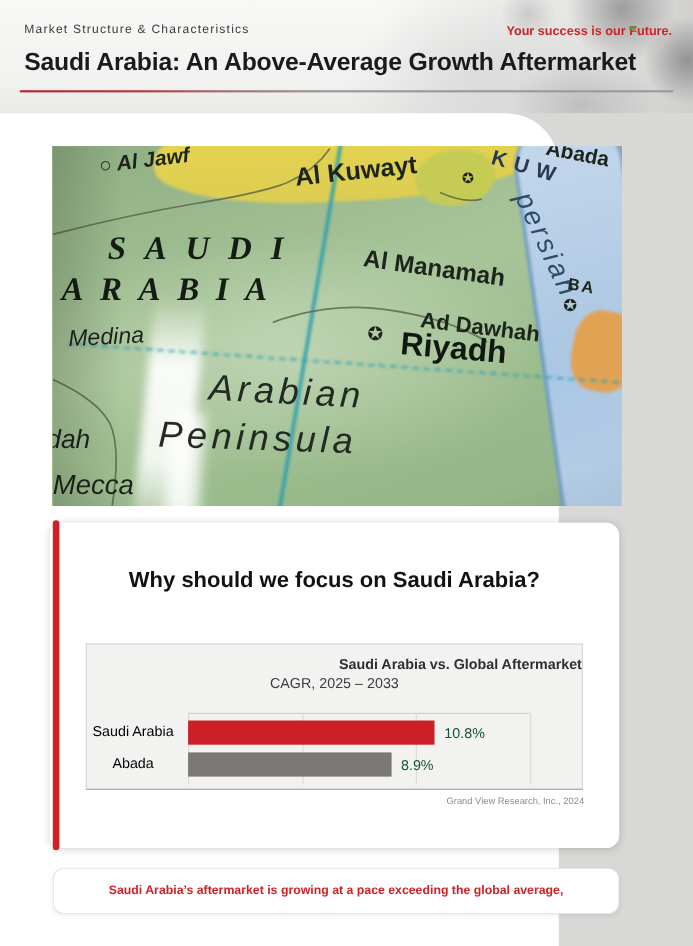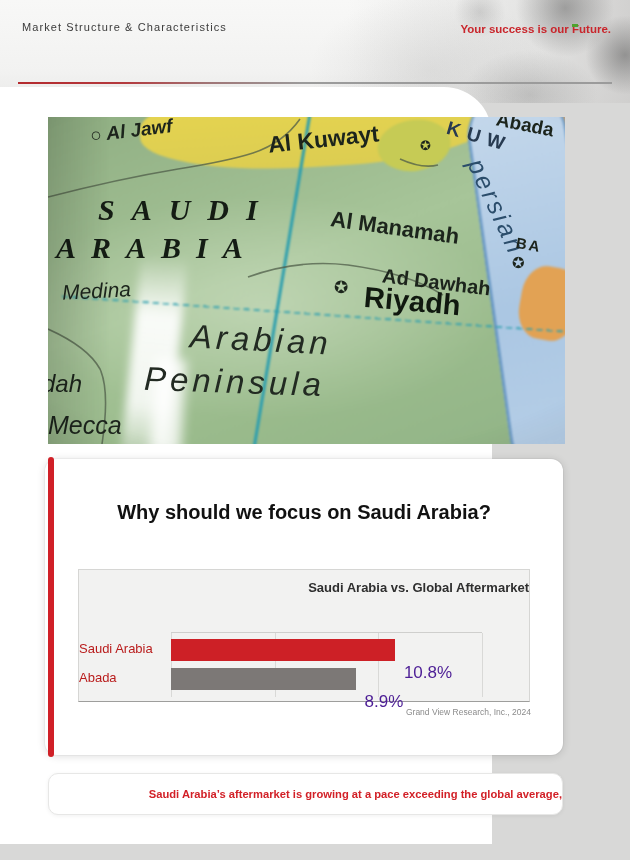--- a/index.html
+++ b/index.html
@@ -18,21 +18,21 @@
     linear-gradient(90deg, rgba(216,216,215,0) 55%, rgba(211,211,210,.55) 86%, rgba(203,202,201,.85) 100%);}
   .eyebrow{position:absolute;left:22px;top:21px;font-size:11px;letter-spacing:1.1px;color:#3b3b3b;font-weight:500;}
   .tagline{position:absolute;right:19px;top:23px;font-size:11.5px;font-weight:700;color:#c9262c;}
   .tag-f{position:relative;display:inline-block;}
   .tag-f::after{content:"";position:absolute;left:0;top:1px;width:6px;height:3px;background:#4ca32e;}
   .page-title{position:absolute;left:22px;top:44px;font-size:22.5px;font-weight:700;color:#1b1b1b;letter-spacing:-.2px;white-space:nowrap;}
   .title-rule{position:absolute;left:18px;top:82px;width:594px;height:2px;
     background:linear-gradient(90deg,#b42a2e 0%,#b43a3e 18%,#a07576 32%,#9b9b9b 48%,#9b9b9b 100%);}
 
   
-  .panel{position:absolute;left:0;top:87px;width:492px;height:757px;background:#ffffff;border-top-right-radius:48px;}
+  .panel{position:absolute;left:0;top:103px;width:492px;height:757px;background:#ffffff;border-top-right-radius:48px;padding-left:16px;}
 
   
   .map{position:absolute;left:48px;top:30px;width:517px;height:327px;overflow:hidden;background:#9cba8e;}
   .map-terrain{position:absolute;inset:0;filter:blur(1.2px);transform:scale(1.02);}
   .t-base{position:absolute;inset:0;background:linear-gradient(160deg,#8fae82 0%,#a7c599 45%,#9abb8c 72%,#91b487 100%);}
   .t-wash{position:absolute;inset:0;background:radial-gradient(ellipse 60% 45% at 42% 58%, rgba(233,242,224,.38), rgba(233,242,224,0) 75%);}
   .t-yellow{position:absolute;left:95px;top:-30px;width:345px;height:82px;background:linear-gradient(180deg,#e8d64f,#dccd52);border-radius:45%;transform:rotate(-3deg);}
   .t-olive{position:absolute;left:328px;top:6px;width:72px;height:50px;background:#c6cb55;border-radius:50%;transform:rotate(-8deg);}
   .t-iran{position:absolute;left:448px;top:-34px;width:185px;height:100px;background:#dfa058;border-radius:30%;transform:rotate(18deg);}
   .t-gulf{position:absolute;left:410px;top:-24px;width:92px;height:385px;transform:rotate(-8deg);transform-origin:50% 0;
@@ -77,41 +77,42 @@
 
   .chart-box{position:absolute;left:33px;top:110px;width:452px;height:133px;background:#f2f2f1;
     border:1px solid #d6d6d4;border-bottom-color:#9e9e9c;box-sizing:border-box;}
   .chart-title{position:absolute;left:0;top:10px;width:100%;text-align:right;font-size:13px;font-weight:700;color:#2f2f2f;}
   .chart-sub{position:absolute;left:0;top:27px;width:100%;text-align:center;font-size:13px;color:#3c3c3c;}
   .chart-plot{position:absolute;left:92px;top:62px;width:311px;height:64px;border-top:1px solid #cfcfcd;}
   .gl{position:absolute;top:0;bottom:0;width:1px;background:#d9d9d7;}
   .gl0{left:0;} .gl1{left:33.33%;} .gl2{left:66.67%;} .gl3{left:100%;}
   .bar{position:absolute;left:0;height:22px;}
   .bar0{top:6px;} .bar1{top:35px;}
-  .bar-value{position:absolute;font-size:17px;color:#4c1d95;margin-top:20px;}
+  .bar-value{position:absolute;font-size:13px;color:#14532d;}
   .bv0{top:10px;} .bv1{top:39px;}
-  .cat-label{position:absolute;left:0;width:84px;text-align:left;font-size:13px;color:#b91c1c;line-height:22px;}
+  .cat-label{position:absolute;left:0;width:84px;text-align:center;font-size:13px;color:#000000;line-height:22px;}
   .cat0{top:68px;} .cat1{top:97px;}
   .chart-source{position:absolute;right:32px;top:248px;font-size:8.5px;color:#8b8b8b;text-align:right;}
 
   
   .callout{position:absolute;left:48px;top:686px;width:515px;height:42px;background:#fff;border:1px solid #e7e7e6;
     border-radius:10px;box-shadow:0 1px 4px rgba(0,0,0,.06);box-sizing:border-box;
     display:flex;flex-direction:column;justify-content:center;text-align:center;}
-  .callout div{font-size:11.2px;font-weight:700;color:#d22027;line-height:1.45;text-align:right;}
+  .callout div{font-size:11.2px;font-weight:700;color:#d22027;line-height:1.45;}
 </style>
 </head>
 <body>
 
 <div class="slide">
 
   <div class="header">
     <div class="header-photo"></div>
     <div class="eyebrow">Market Structure &amp; Characteristics</div>
     <div class="tagline"><span>Your success is our </span><span class="tag-f">F</span><span>uture.</span></div>
+    <div class="page-title">Saudi Arabia: An Above-Average Growth Aftermarket</div>
     <div class="title-rule"></div>
   </div>
 
   <div class="panel">
 
     <div class="map">
       <div class="map-terrain">
         <div class="t-base"></div>
         <div class="t-wash"></div>
         <div class="t-yellow"></div>
@@ -153,20 +154,21 @@
       <div class="ml ml-mecca">Mecca</div>
       <div class="map-vignette"></div>
     </div>
 
     <div class="card">
       <div class="card-accent"></div>
       <div class="card-heading">Why should we focus on Saudi Arabia?</div>
 
       <div class="chart-box">
         <div class="chart-title">Saudi Arabia vs. Global Aftermarket</div>
+        <div class="chart-sub">CAGR, 2025 – 2033</div>
         <div class="cat-label cat0">Saudi Arabia</div>
         <div class="cat-label cat1">Abada</div>
         <div class="chart-plot">
           <div class="gl gl0"></div>
           <div class="gl gl1"></div>
           <div class="gl gl2"></div>
           <div class="gl gl3"></div>
           <div class="bar bar0" style="width: 72%; background: rgb(205, 32, 38);"></div>
           <div class="bar bar1" style="width: 59.3333%; background: rgb(124, 120, 118);"></div>
           <div class="bar-value bv0" style="left: calc(72% + 9px);">10.8%</div>

